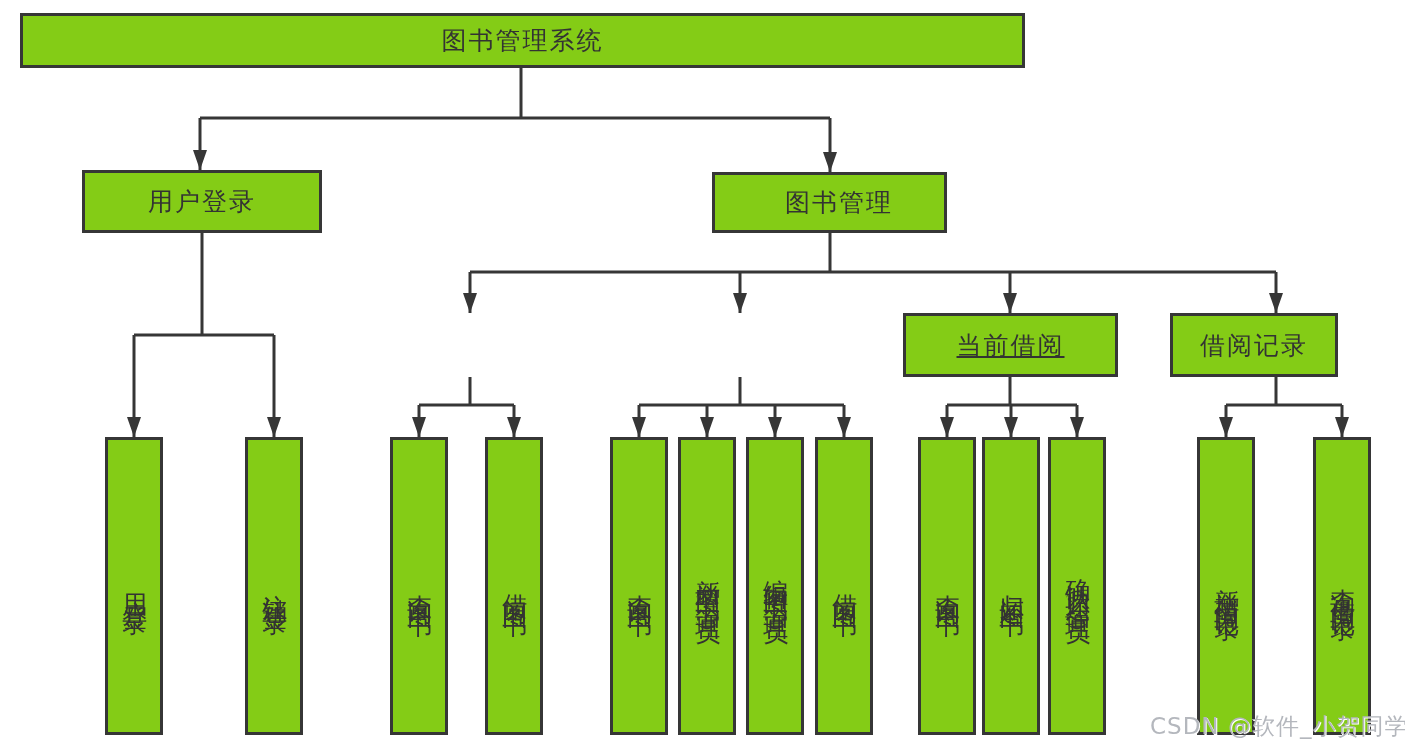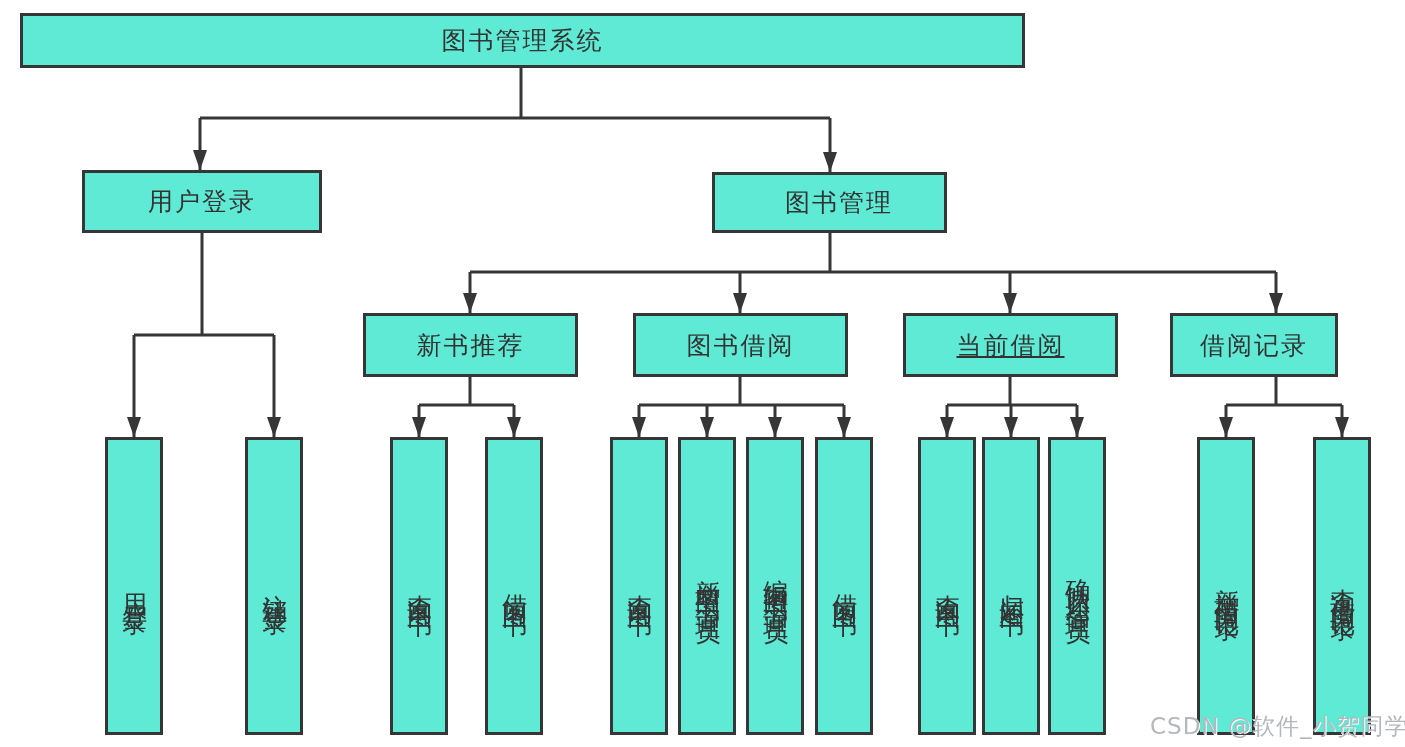--- a/index.html
+++ b/index.html
@@ -3,21 +3,21 @@
 <meta charset="utf-8">
 <style>
   html,body{margin:0;padding:0;background:#ffffff;}
   .stage{
     position:relative;width:1405px;height:747px;background:#ffffff;
     font-family:"DejaVu Sans","Liberation Sans",sans-serif;color:#333333;
     overflow:hidden;
   }
   .wires{position:absolute;left:0;top:0;z-index:1;}
   .box{
-    position:absolute;box-sizing:border-box;background:#5eead4;
+    position:absolute;box-sizing:border-box;background:#84cc16;
     border:3px solid #363636;display:flex;align-items:center;justify-content:center;
     z-index:2;
   }
   .hbox .lbl{font-size:25px;letter-spacing:2px;color:#333333;white-space:nowrap;}
   .leaf .lbl{
     writing-mode:vertical-rl;text-orientation:mixed;
     font-size:25px;line-height:1.05;letter-spacing:6px;color:#333333;
   }
   .watermark{
     position:absolute;left:1150px;top:711px;z-index:3;
@@ -77,26 +77,20 @@
     <span class="lbl">图书管理系统</span>
   </div>
 
   <div class="box hbox" style="left:82px;top:170px;width:240px;height:63px;">
     <span class="lbl">用户登录</span>
   </div>
   <div class="box hbox" style="left:712px;top:172px;width:235px;height:61px;padding-left:19px;">
     <span class="lbl">图书管理</span>
   </div>
 
-  <div class="box hbox" style="left:363px;top:313px;width:215px;height:64px;">
-    <span class="lbl">新书推荐</span>
-  </div>
-  <div class="box hbox" style="left:633px;top:313px;width:215px;height:64px;">
-    <span class="lbl">图书借阅</span>
-  </div>
   <div class="box hbox" style="left:903px;top:313px;width:215px;height:64px;text-decoration:underline;">
     <span class="lbl">当前借阅</span>
   </div>
   <div class="box hbox" style="left:1170px;top:313px;width:168px;height:64px;">
     <span class="lbl">借阅记录</span>
   </div>
 
   <div class="box leaf" style="left:105px;top:437px;width:58px;height:298px;">
     <span class="lbl">用户登录</span>
   </div>

